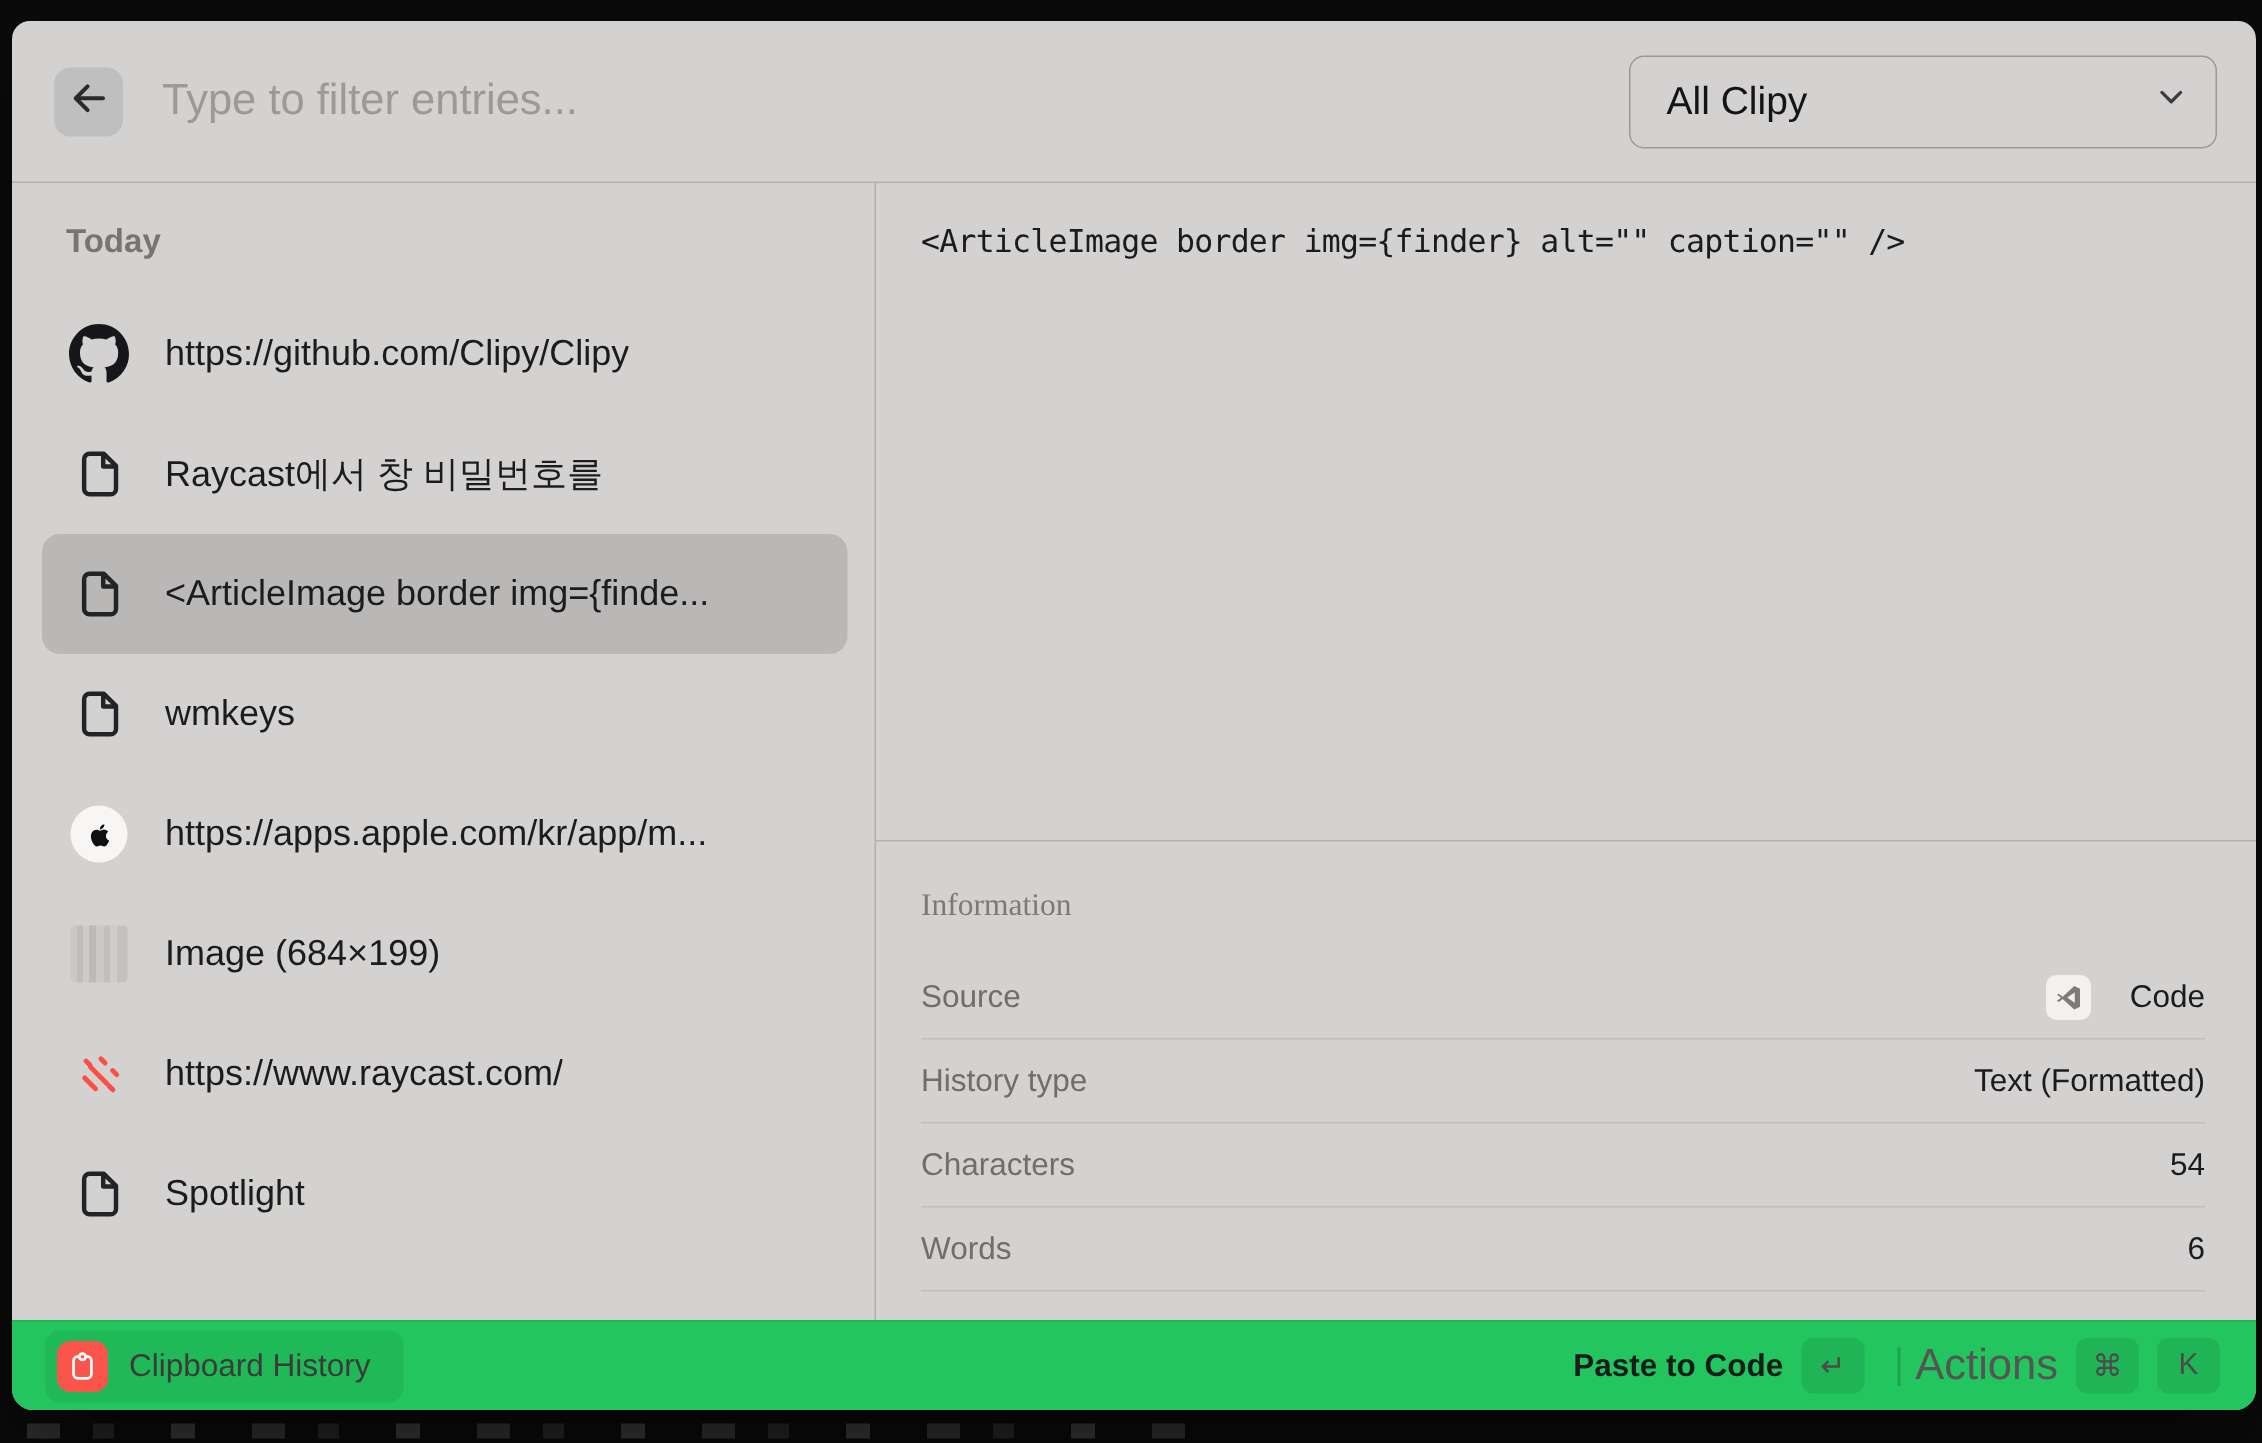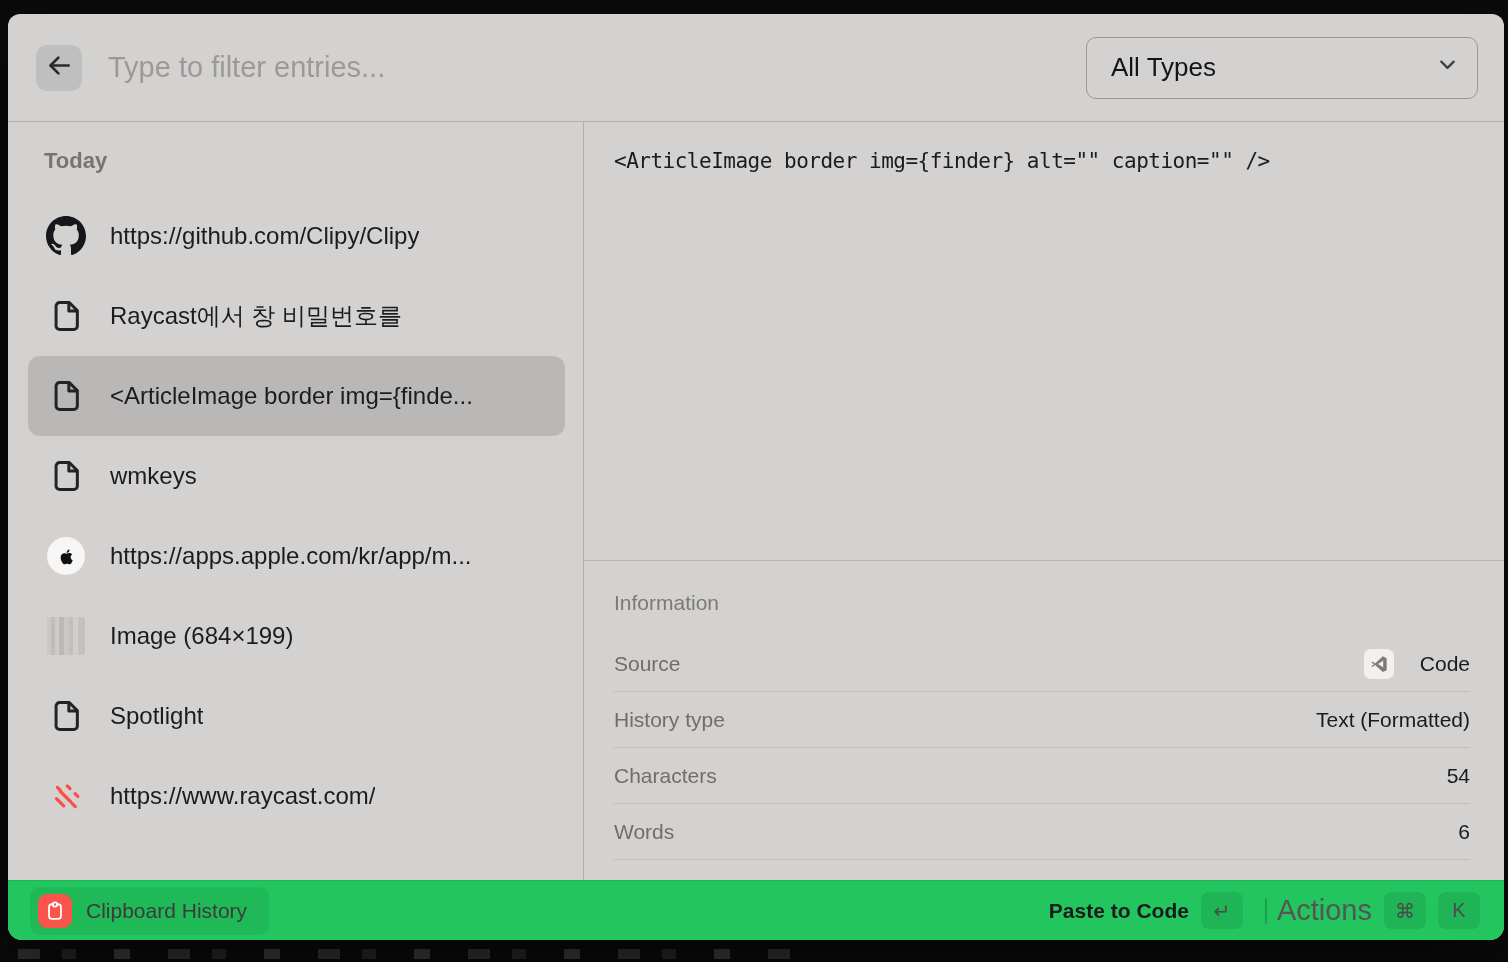--- a/index.html
+++ b/index.html
@@ -38,21 +38,21 @@
   .item-icon { width:40px; height:40px; flex:none; display:flex; align-items:center; justify-content:center; }
   .item-label { font-size:24px; color:#1c1c1e; white-space:nowrap; overflow:hidden; }
   .apple-circle { width:38px; height:38px; border-radius:50%; background:#f7f6f5; display:flex; align-items:center; justify-content:center; }
   .thumb { width:38px; height:38px; border-radius:3px; opacity:.8;
     background:linear-gradient(90deg,#c7c6c4 0 4px,#b9b8b6 4px 8px,#cbcac8 8px 12px,#b5b4b2 12px 17px,#c7c6c4 17px 22px,#bcbbb9 22px 26px,#cecdcb 26px 31px,#bfbebc 31px 38px); }
 
   .detail-pane { position:absolute; left:576px; right:0; top:0; height:1000px; }
   .code-preview { padding:27px 30px; font-family:"DejaVu Sans Mono","Liberation Mono",monospace;
                   font-size:21px; color:#1b1b1d; white-space:pre; letter-spacing:-0.5px; }
   .info { position:absolute; top:438px; left:0; right:0; border-top:1px solid rgba(0,0,0,.15); padding:0 34px 0 30px; }
-  .info-title { padding:30px 0 21px; font-size:21px; color:#7b7a78; font-weight:500; }
+  .info-title { padding:30px 0 21px; font-size:21px; color:#7b7a78; font-weight:500;font-family:Liberation Serif, serif; }
   .info-row { height:56px; display:flex; align-items:center; justify-content:space-between;
               border-bottom:1px solid rgba(0,0,0,.09); font-size:21px; }
   .row-label { color:#6f6e6c; }
   .row-value { display:flex; align-items:center; gap:26px; color:#1b1b1d;text-align:right; }
   .vscode-chip { width:30px; height:30px; border-radius:7px; background:#f2f1f0; display:flex; align-items:center; justify-content:center; }
 
   
   .footer { position:absolute; left:0; right:0; bottom:0; height:60px; background:#22c55e;
             border-top:1px solid rgba(0,0,0,.09); display:flex; align-items:center; justify-content:space-between;
             padding:0 24px 0 22px; }
@@ -81,21 +81,21 @@
       <div class="back-btn">
         <span>
           <svg width="27" height="27" viewBox="0 0 24 24" fill="none" stroke="#2a2a2c" stroke-width="2.4" stroke-linecap="round" stroke-linejoin="round">
               <path d="M11 5l-7 7 7 7"></path>
               <path d="M4.6 12h15.5"></path>
             </svg>
         </span>
       </div>
       <input class="search-input" placeholder="Type to filter entries..." style="">
       <div class="type-dropdown">
-        <span>All Types</span>
+        <span>All Clipy</span>
         <span>
           <svg width="23" height="23" viewBox="0 0 24 24" fill="none" stroke="#3e3e40" stroke-width="2.3" stroke-linecap="round" stroke-linejoin="round">
               <path d="M5.5 9l6.5 6.5L18.5 9"></path>
             </svg>
         </span>
       </div>
     </div>
 
     <div class="body">
       <div class="list-pane">
@@ -149,44 +149,44 @@
                 </span>
               </span>
     <span class="item-label">https://apps.apple.com/kr/app/m...</span>
   </div>
 
   <div class="list-item">
     <span class="item-icon">
                 <span class="thumb"></span>
               </span>
     <span class="item-label">Image (684×199)</span>
-  </div>
-
-  <div class="list-item">
-    <span class="item-icon">
-                <svg width="34" height="36" viewBox="0 0 24 24" fill="none" stroke="#232327" stroke-width="2.1" stroke-linecap="round" stroke-linejoin="round">
-                  <path d="M7.5 2.5h6.8L20 8.2V19a2.5 2.5 0 0 1-2.5 2.5h-10A2.5 2.5 0 0 1 5 19V5a2.5 2.5 0 0 1 2.5-2.5z"></path>
-                  <path d="M14 2.8v5.7h5.7"></path>
-                </svg>
-              </span>
-    <span class="item-label">Spotlight</span>
   </div>
 
   <div class="list-item">
     <span class="item-icon">
                 <svg width="38" height="38" viewBox="0 0 36 36" fill="none" stroke="#fb4f44" stroke-width="3.1" stroke-linecap="round">
                   <path d="M9 20.5L15.8 27.3"></path>
                   <path d="M12.5 13.5L22.8 23.8"></path>
                   <path d="M9.8 9.8l2.6 2.6"></path>
                   <path d="M19.2 8.4l2.6 2.6"></path>
                   <path d="M26.6 15.8l2.6 2.6"></path>
                   <path d="M24.2 25.4l2.6 2.6"></path>
                 </svg>
               </span>
     <span class="item-label">https://www.raycast.com/</span>
+  </div>
+
+  <div class="list-item">
+    <span class="item-icon">
+                <svg width="34" height="36" viewBox="0 0 24 24" fill="none" stroke="#232327" stroke-width="2.1" stroke-linecap="round" stroke-linejoin="round">
+                  <path d="M7.5 2.5h6.8L20 8.2V19a2.5 2.5 0 0 1-2.5 2.5h-10A2.5 2.5 0 0 1 5 19V5a2.5 2.5 0 0 1 2.5-2.5z"></path>
+                  <path d="M14 2.8v5.7h5.7"></path>
+                </svg>
+              </span>
+    <span class="item-label">Spotlight</span>
   </div>
 
 </div>
       </div>
       <div class="divider-v"></div>
       <div class="detail-pane">
         <div class="code-preview">&lt;ArticleImage border img={finder} alt="" caption="" /&gt;</div>
         <div class="info">
           <div class="info-title">Information</div>
           <div id="info-rows">

